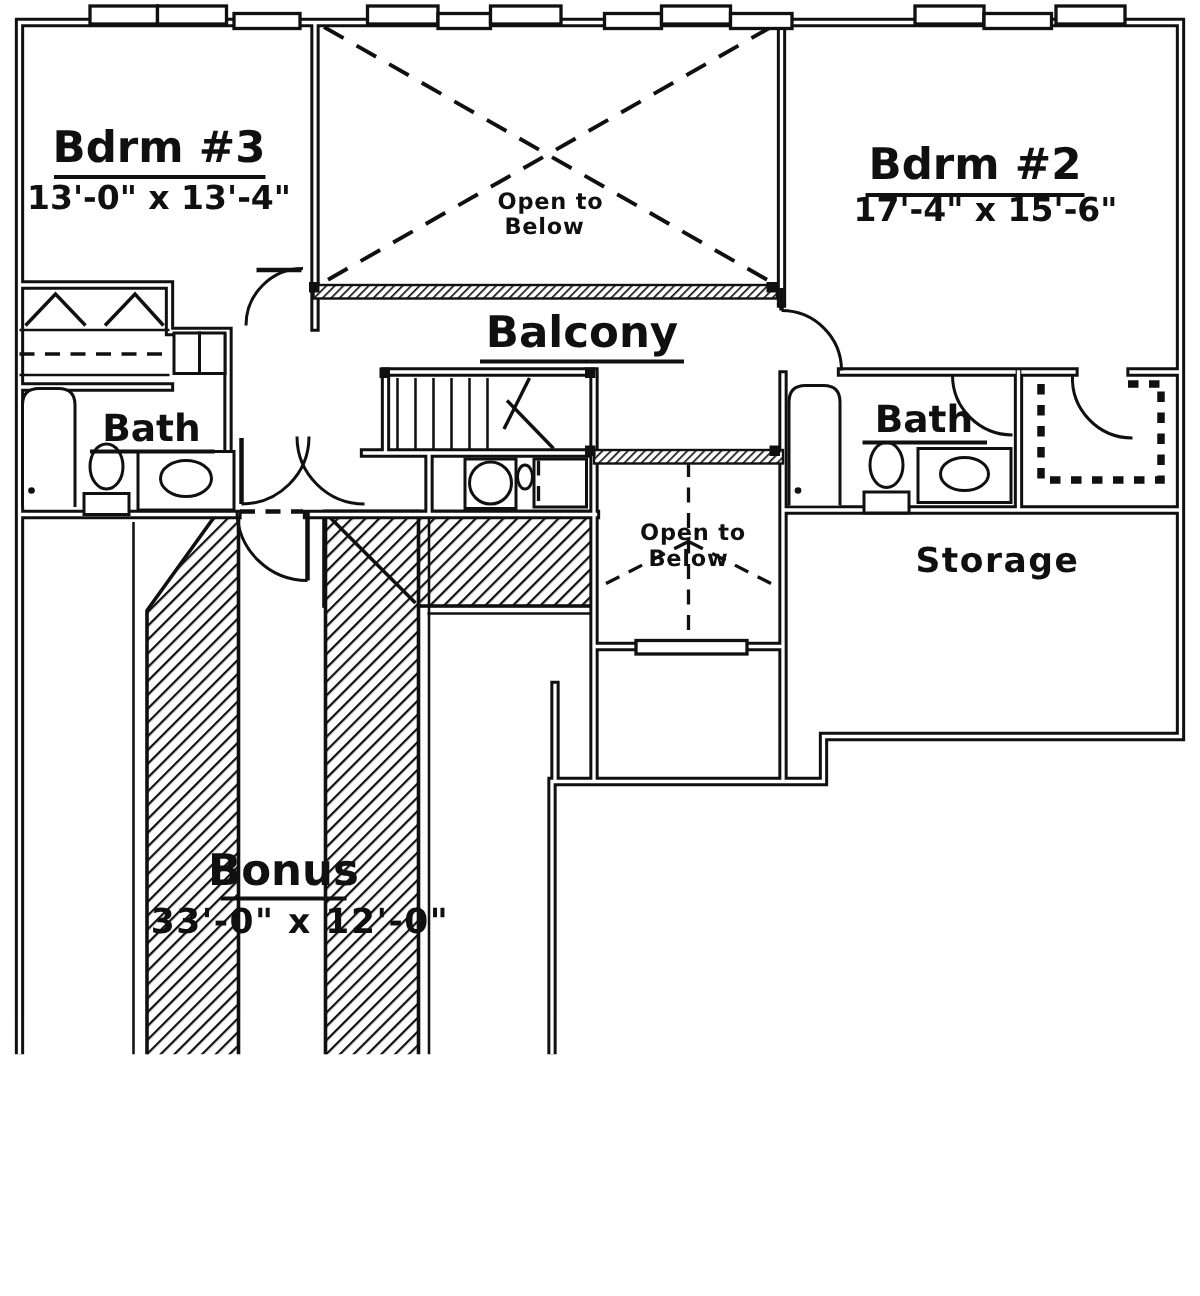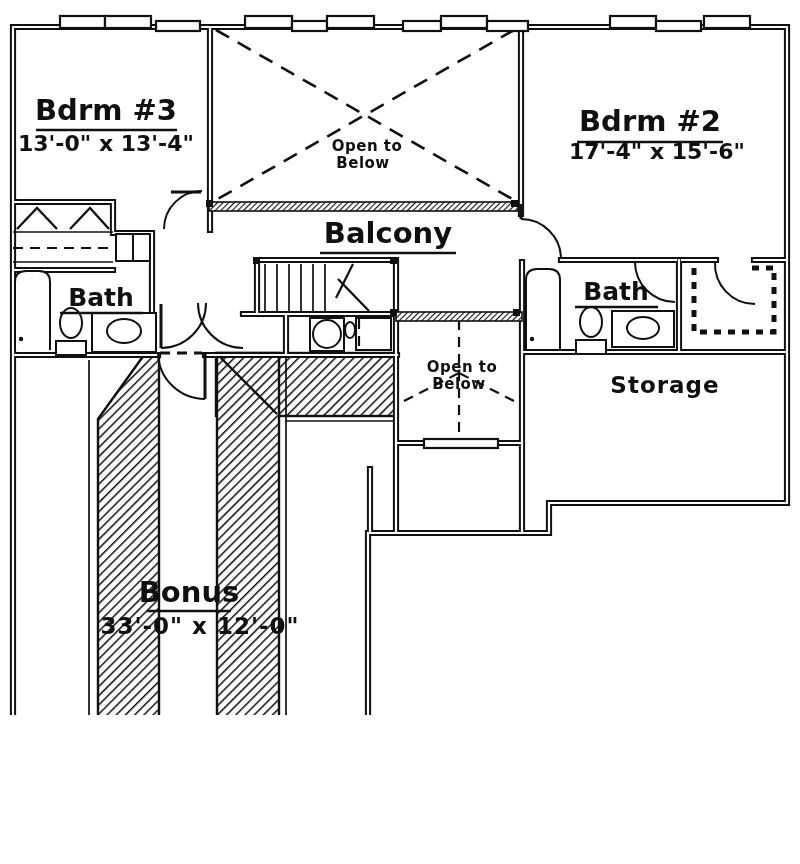--- a/index.html
+++ b/index.html
@@ -1,16 +1,16 @@
 <!DOCTYPE html>
 <html><head>
 <meta charset="utf-8">
 <style>
   html,body{margin:0;padding:0;background:#ffffff;}
-  .page{width:800px;height:703px;background:#ffffff;position:relative;overflow:hidden;margin-top:12px;}
+  .page{width:800px;height:703px;background:#ffffff;position:relative;overflow:hidden;}
   svg{display:block;}
   .lbl{font-family:"DejaVu Sans",sans-serif;font-weight:700;fill:#101010;text-anchor:middle;}
   .s29{font-size:29px;}
   .s25{font-size:25px;}
   .s23{font-size:23px;letter-spacing:1px;}
   .s22{font-size:22px;}
   .s15{font-size:15px;letter-spacing:0.5px;}
   .w-outer{fill:none;stroke:#101010;stroke-width:6.2;stroke-linecap:square;}
   .w-inner{fill:none;stroke:#ffffff;stroke-width:2.2;stroke-linecap:square;}
   .thin{fill:none;stroke:#101010;stroke-width:1.7;}

